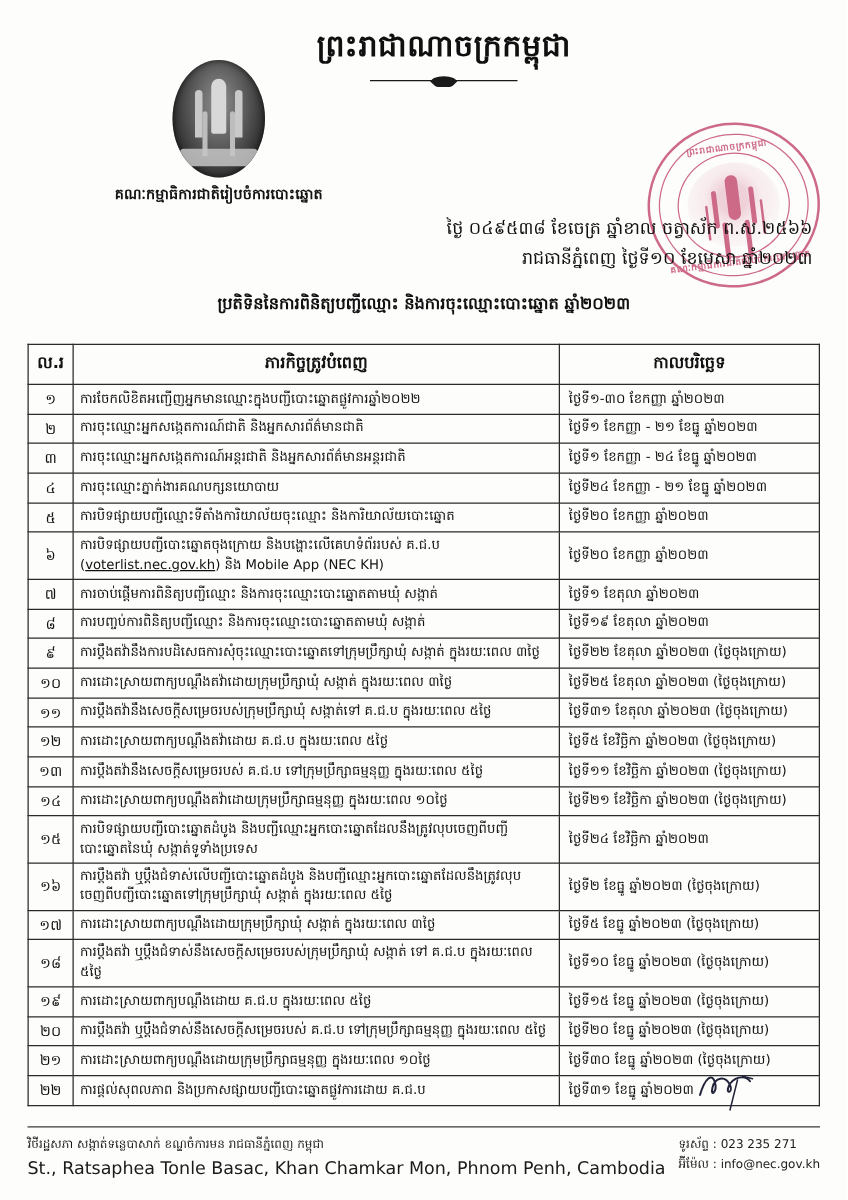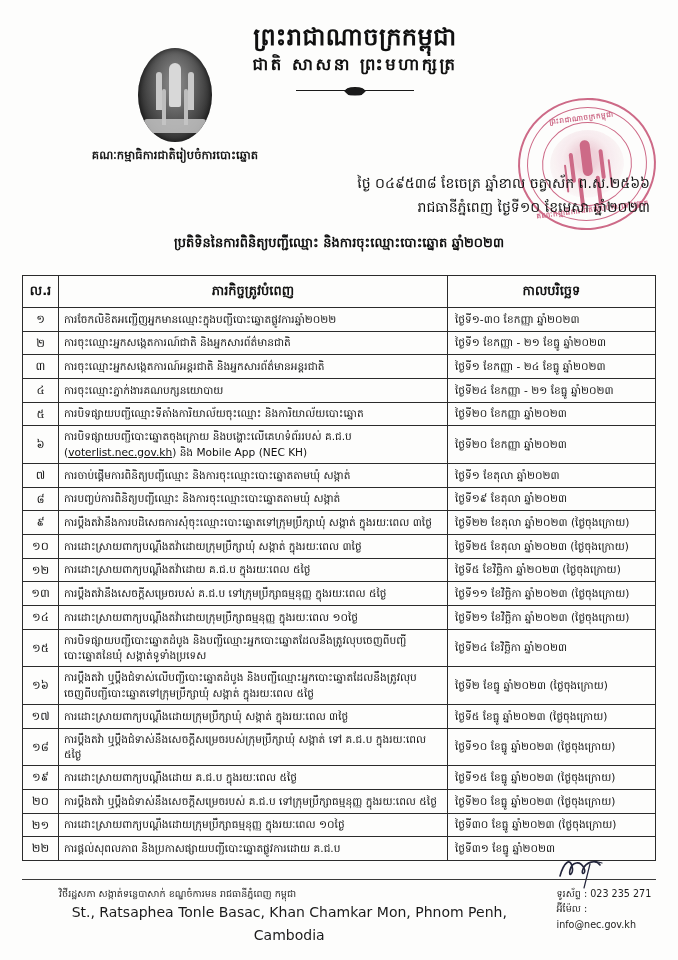--- a/index.html
+++ b/index.html
@@ -177,35 +177,34 @@
   }
 
   
   .footer {
     position: absolute; left: 22px; right: 22px; bottom: 14px;
     border-top: 1px solid #3a3a3a;
     padding-top: 6px;
     display: flex; justify-content: space-between; align-items: flex-start;
   }
   .footer-left div, .footer-right div {
-    font-size: 9.6px; line-height: 1.6; color: #1b1b1b; margin-left: 37px;
+    font-size: 9.6px; line-height: 1.6; color: #1b1b1b;
   }
   .footer-left .addr-en { font-size: 14px; text-align: center; }
   .footer-right { text-align: left; }
 </style>
 </head>
 <body>
 
 <div id="page">
 
   <div class="header">
 
     <div class="national-title">
       <div class="kingdom">ព្រះរាជាណាចក្រកម្ពុជា</div>
-      <div class="motto">ជាតិ សាសនា ព្រះមហាក្សត្រ</div>
       <div class="divider-orn"></div>
     </div>
 
     <div class="emblem-block">
       <div class="emblem"></div>
       <div class="emblem-caption">គណៈកម្មាធិការជាតិរៀបចំការបោះឆ្នោត</div>
     </div>
 
     <div class="seal">
       <div class="ring2"></div>
@@ -282,20 +281,25 @@
             <td class="no">៩</td>
             <td class="task">ការប្ដឹងតវ៉ានឹងការបដិសេធការសុំចុះឈ្មោះបោះឆ្នោតទៅក្រុមប្រឹក្សាឃុំ  សង្កាត់ ក្នុងរយៈពេល ៣ថ្ងៃ</td>
             <td class="date">ថ្ងៃទី២២ ខែតុលា ឆ្នាំ២០២៣ (ថ្ងៃចុងក្រោយ)</td>
           </tr>
           <tr>
             <td class="no">១០</td>
             <td class="task">ការដោះស្រាយពាក្យបណ្ដឹងតវ៉ាដោយក្រុមប្រឹក្សាឃុំ សង្កាត់ ក្នុងរយៈពេល ៣ថ្ងៃ</td>
             <td class="date">ថ្ងៃទី២៥ ខែតុលា ឆ្នាំ២០២៣ (ថ្ងៃចុងក្រោយ)</td>
           </tr>
           <tr>
+            <td class="no">១១</td>
+            <td class="task">ការប្ដឹងតវ៉ានឹងសេចក្ដីសម្រេចរបស់ក្រុមប្រឹក្សាឃុំ សង្កាត់ទៅ គ.ជ.ប ក្នុងរយៈពេល ៥ថ្ងៃ</td>
+            <td class="date">ថ្ងៃទី៣១ ខែតុលា ឆ្នាំ២០២៣ (ថ្ងៃចុងក្រោយ)</td>
+          </tr>
+          <tr>
             <td class="no">១២</td>
             <td class="task">ការដោះស្រាយពាក្យបណ្ដឹងតវ៉ាដោយ គ.ជ.ប ក្នុងរយៈពេល ៥ថ្ងៃ</td>
             <td class="date">ថ្ងៃទី៥ ខែវិច្ឆិកា ឆ្នាំ២០២៣ (ថ្ងៃចុងក្រោយ)</td>
           </tr>
           <tr>
             <td class="no">១៣</td>
             <td class="task">ការប្ដឹងតវ៉ានឹងសេចក្ដីសម្រេចរបស់ គ.ជ.ប ទៅក្រុមប្រឹក្សាធម្មនុញ្ញ  ក្នុងរយៈពេល ៥ថ្ងៃ</td>
             <td class="date">ថ្ងៃទី១១ ខែវិច្ឆិកា ឆ្នាំ២០២៣ (ថ្ងៃចុងក្រោយ)</td>
           </tr>
           <tr>

